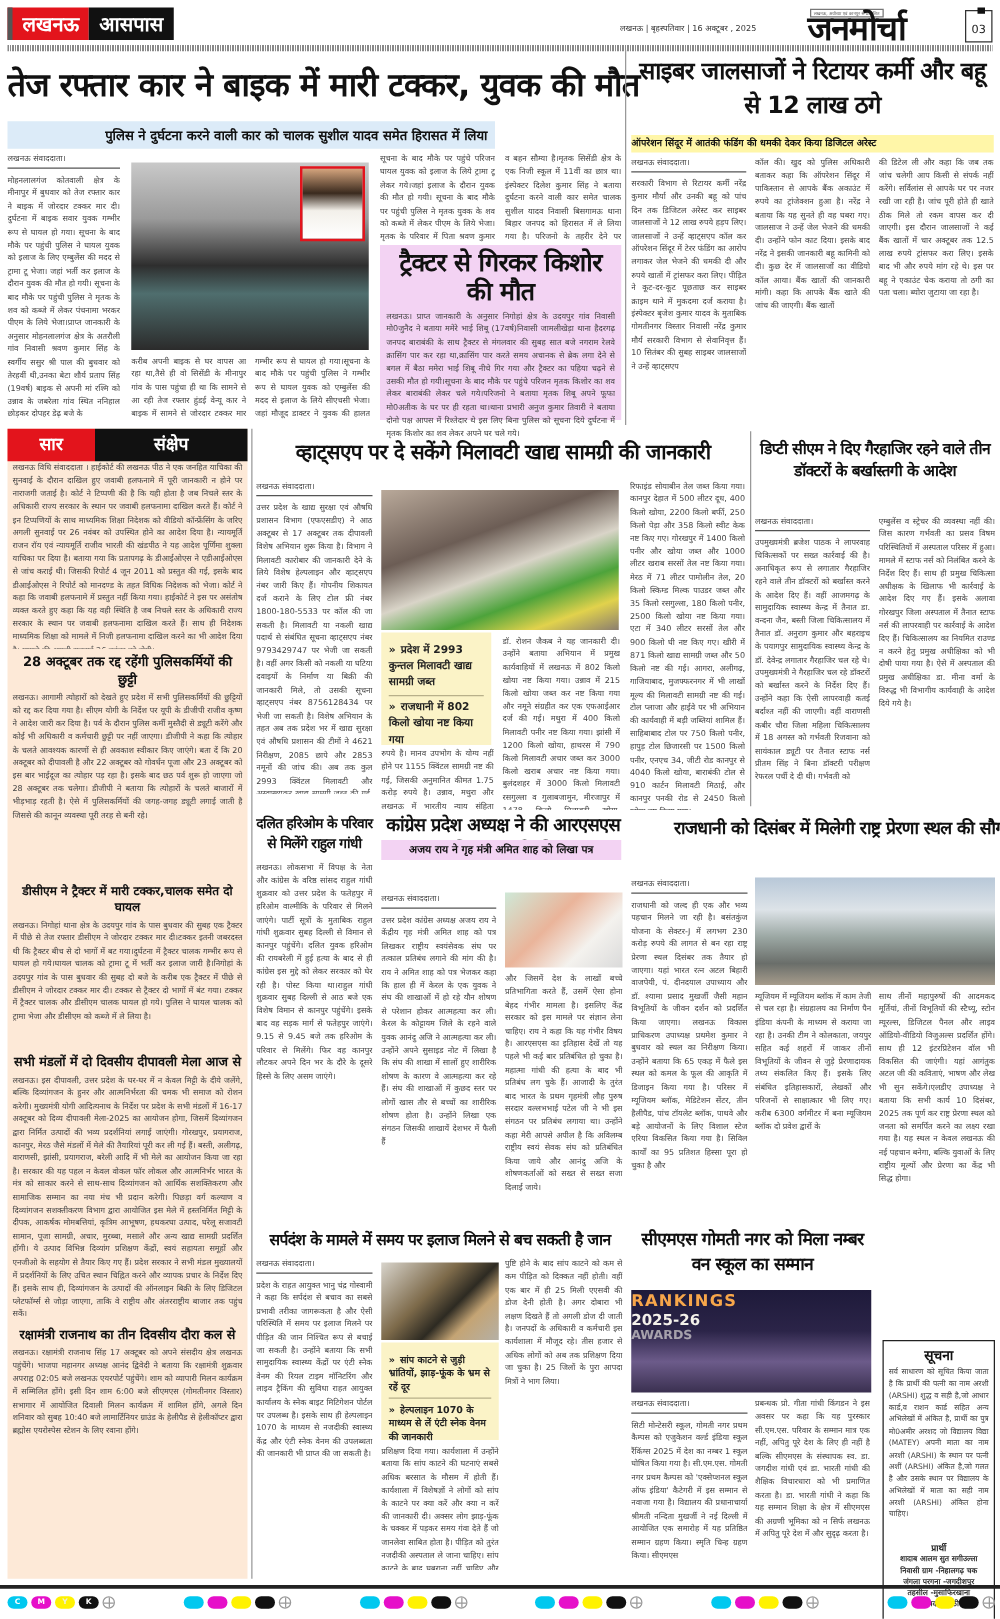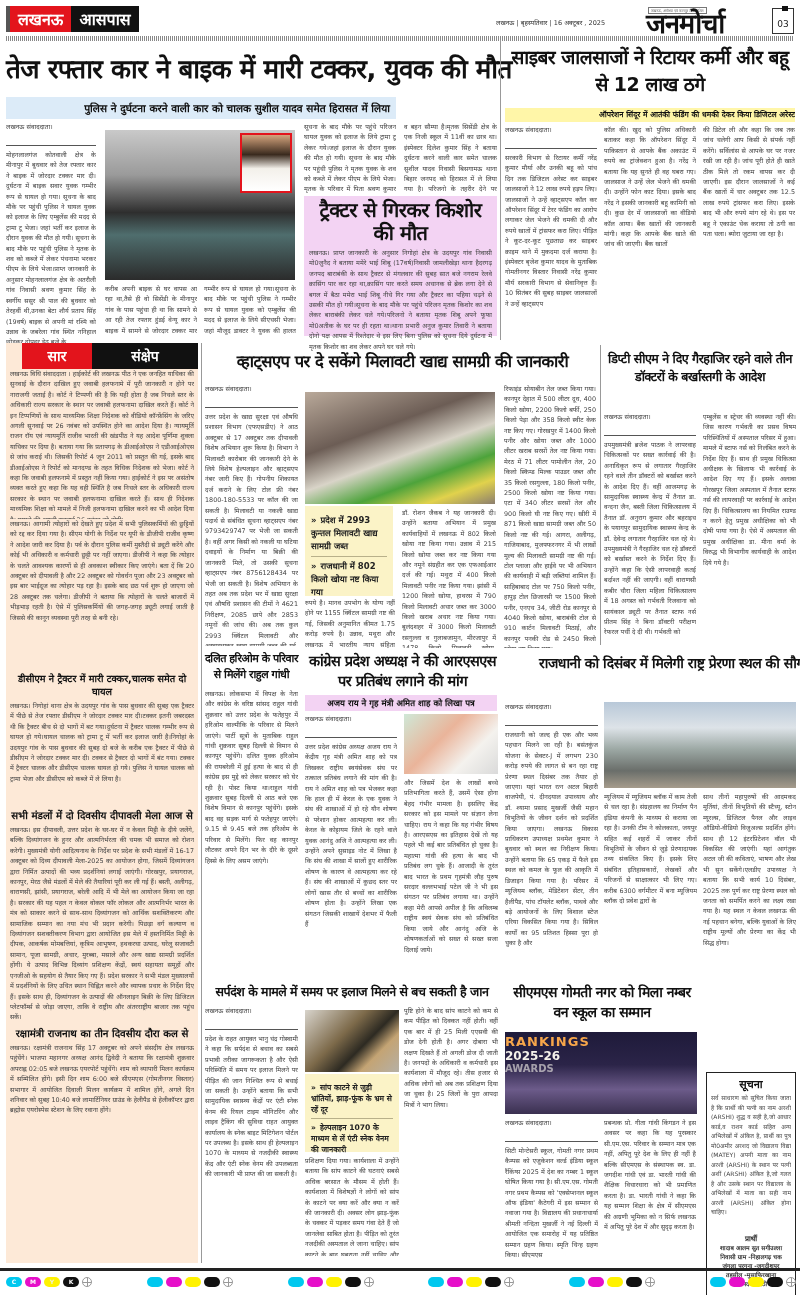--- a/index.html
+++ b/index.html
@@ -1,19 +1,19 @@
 <!DOCTYPE html>
 <html><head>
 <meta charset="utf-8">
 <style>
   * { box-sizing: border-box; margin: 0; padding: 0; }
   body { width: 800px; height: 1295px; background: #fff; font-family: "DejaVu Sans", sans-serif; color: #222; overflow: hidden; position: relative; }
   .abs { position: absolute; }
   .body-text { font-size: 6.4px; line-height: 10.4px; color: #444; text-align: justify; overflow: hidden; }
-  .byline { font-size: 6.5px; color: #444; border-bottom: 1px solid #555; padding-bottom: 14px; margin-bottom: 4px; }
+  .byline { font-size: 6.5px; color: #444; border-bottom: 1px solid #555; padding-bottom: 3px; margin-bottom: 4px; }
   .hl { font-family: "DejaVu Sans", sans-serif; font-weight: bold; color: #111; line-height: 1.15; text-align: center; letter-spacing: -0.5px; }
   .photo { background: linear-gradient(135deg,#6f6f6f 0%,#a7a7a7 35%,#3b3b3b 70%,#8a8a8a 100%); }
   .callout { background: #fbf3c7; padding: 5px 6px; }
   .callout-item { font-size: 8.5px; font-weight: bold; color: #222; line-height: 13px; padding: 3px 0; border-bottom: 1px solid #b8b08a; }
   .callout-item:last-child { border-bottom: none; }
   .callout-item .chev { font-weight: bold; margin-right: 4px; }
   .masthead-rule { height: 5px; background: repeating-linear-gradient(90deg,#888 0 1px,#fff 1px 2px); }
   .reg { display: flex; gap: 3px; align-items: center; }
   .dot { width: 16px; height: 10px; border-radius: 5px; font-size: 6px; color: #fff; text-align: center; line-height: 10px; font-weight: bold; }
   .crosshair { width: 10px; height: 10px; border-radius: 50%; border: 1px solid #999; position: relative; }
@@ -52,35 +52,36 @@
 <div class="abs body-text" style="left:204px;top:284px;width:92px;height:52px;">गम्भीर रूप से घायल हो गया।सूचना के बाद मौके पर पहुंची पुलिस ने गम्भीर रूप से घायल युवक को एम्बुलेंस की मदद से इलाज के लिये सीएचसी भेजा। जहां मौजूद डाक्टर ने युवक की हालत गम्भीर देख इलाज के लिये ट्रामा टू रेफर कर दिया।</div>
 <div class="abs body-text" style="left:304px;top:122px;width:92px;height:72px;">सूचना के बाद मौके पर पहुंचे परिजन घायल युवक को इलाज के लिये ट्रामा टू लेकर गये।जहां इलाज के दौरान युवक की मौत हो गयी। सूचना के बाद मौके पर पहुंची पुलिस ने मृतक युवक के शव को कब्जे में लेकर पीएम के लिये भेजा। मृतक के परिवार में पिता श्रवण कुमार सिंह व मां रश्मि समेत एक छोटा भाई निशांत</div>
 <div class="abs body-text" style="left:404px;top:122px;width:93px;height:72px;">व बहन सौम्या है।मृतक सिसेंडी क्षेत्र के एक निजी स्कूल में 11वीं का छात्र था।इंस्पेक्टर दिलेश कुमार सिंह ने बताया दुर्घटना करने वाली कार समेत चालक सुशील यादव निवासी बिसगामऊ थाना बिहार जनपद को हिरासत में ले लिया गया है। परिजनो के तहरीर देने पर मुकदमा दर्ज कर कार्यवाही की जायेगी।</div>
 
 <div class="abs" style="left:304px;top:196px;width:193px;height:140px;background:#f3d3f3;padding:3px 5px;">
   <div class="hl" style="font-size:20px;margin-bottom:3px;">ट्रैक्टर से गिरकर किशोर की मौत</div>
   <div class="body-text" style="height:110px;">लखनऊ। प्राप्त जानकारी के अनुसार निगोहां क्षेत्र के उदयपुर गांव निवासी मो0जुनैद ने बताया ममेरे भाई शिबू (17वर्ष)निवासी जामलीखेड़ा थाना हैदरगढ़ जनपद बाराबंकी के साथ ट्रैक्टर से मंगलवार की सुबह सात बजे नगराम रेलवे क्रासिंग पार कर रहा था,क्रासिंग पार करते समय अचानक से ब्रेक लगा देने से बगल में बैठा ममेरा भाई शिबू नीचे गिर गया और ट्रैक्टर का पहिया चढ़ने से उसकी मौत हो गयी।सूचना के बाद मौके पर पहुंचे परिजन मृतक किशोर का शव लेकर बाराबंकी लेकर चले गये।परिजनो ने बताया मृतक शिबू अपने फूफा मो0अतीक के घर पर ही रहता था।थाना प्रभारी अनुज कुमार तिवारी ने बताया दोनो पक्ष आपस में रिश्तेदार थे इस लिए बिना पुलिस को सूचना दिये दुर्घटना में मृतक किशोर का शव लेकर अपने घर चले गये।</div>
 </div>
 
 <div class="abs hl" style="left:505px;top:44px;width:290px;font-size:19px;line-height:27px;">साइबर जालसाजों ने रिटायर कर्मी और बहू से 12 लाख ठगे</div>
-<div class="abs" style="left:505px;top:108px;width:290px;height:14px;background:#fff6a8;font-size:7.6px;font-weight:bold;color:#111;text-align:right;line-height:14px;white-space:nowrap;overflow:hidden;">ऑपरेशन सिंदूर में आतंकी फंडिंग की धमकी देकर किया डिजिटल अरेस्ट</div>
+<div class="abs" style="left:505px;top:108px;width:290px;height:14px;background:#fff6a8;font-size:7.6px;font-weight:bold;color:#111;text-align:left;line-height:14px;white-space:nowrap;overflow:hidden;">ऑपरेशन सिंदूर में आतंकी फंडिंग की धमकी देकर किया डिजिटल अरेस्ट</div>
 <div class="abs" style="left:505px;top:125px;width:92px;">
   <div class="byline">लखनऊ संवाददाता।</div>
   <div class="body-text" style="height:198px;">सरकारी विभाग से रिटायर कर्मी नरेंद्र कुमार मौर्या और उनकी बहू को पांच दिन तक डिजिटल अरेस्ट कर साइबर जालसाजों ने 12 लाख रुपये हड़प लिए। जालसाजों ने उन्हें व्हाट्सएप कॉल कर ऑपरेशन सिंदूर में टेरर फंडिंग का आरोप लगाकर जेल भेजने की धमकी दी और रुपये खातों में ट्रांसफर करा लिए। पीड़ित ने कूट-दर-कूट पूछताछ कर साइबर क्राइम थाने में मुकदमा दर्ज कराया है। इंस्पेक्टर बृजेश कुमार यादव के मुताबिक गोमतीनगर विस्तार निवासी नरेंद्र कुमार मौर्य सरकारी विभाग से सेवानिवृत्त हैं। 10 सितंबर की सुबह साइबर जालसाजों ने उन्हें व्हाट्सएप</div>
 </div>
 <div class="abs body-text" style="left:604px;top:125px;width:92px;height:212px;">कॉल की। खुद को पुलिस अधिकारी बताकर कहा कि ऑपरेशन सिंदूर में पाकिस्तान से आपके बैंक अकाउंट में रुपये का ट्रांजेक्शन हुआ है। नरेंद्र ने बताया कि यह सुनते ही वह घबरा गए। जालसाज ने उन्हें जेल भेजने की धमकी दी। उन्होंने फोन काट दिया। इसके बाद नरेंद्र ने इसकी जानकारी बहू कामिनी को दी। कुछ देर में जालसाजों का वीडियो कॉल आया। बैंक खातों की जानकारी मांगी। कहा कि आपके बैंक खाते की जांच की जाएगी। बैंक खातों</div>
 <div class="abs body-text" style="left:703px;top:125px;width:92px;height:212px;">की डिटेल ली और कहा कि जब तक जांच चलेगी आप किसी से संपर्क नहीं करेंगे। सर्विलांस से आपके घर पर नजर रखी जा रही है। जांच पूरी होते ही खाते ठीक मिले तो रकम वापस कर दी जाएगी। इस दौरान जालसाजों ने कई बैंक खातों में चार अक्टूबर तक 12.5 लाख रुपये ट्रांसफर करा लिए। इसके बाद भी और रुपये मांग रहे थे। इस पर बहू ने एकाउंट चेक कराया तो ठगी का पता चला। ब्योरा जुटाया जा रहा है।</div>
 
 <div class="abs" style="left:6px;top:343px;width:192px;height:920px;background:#fde9d7;">
-  <div style="display:flex;height:26px;margin-left:16px;">
+  <div style="display:flex;height:26px;">
     <div style="background:#e3141c;color:#fff;font-weight:bold;font-size:14px;width:70px;text-align:center;line-height:26px;">सार</div>
     <div style="background:#111;color:#fff;font-weight:bold;font-size:14px;flex:1;text-align:center;line-height:26px;">संक्षेप</div>
   </div>
   <div style="padding:0 4px;">
     <div class="body-text" style="height:150px;">लखनऊ विधि संवाददाता । हाईकोर्ट की लखनऊ पीठ ने एक जनहित याचिका की सुनवाई के दौरान दाखिल हुए जवाबी हलफनामे में पूरी जानकारी न होने पर नाराजगी जताई है। कोर्ट ने टिप्पणी की है कि यही होता है जब निचले स्तर के अधिकारी राज्य सरकार के स्थान पर जवाबी हलफनामा दाखिल करते हैं। कोर्ट ने इन टिप्पणियों के साथ माध्यमिक शिक्षा निदेशक को वीडियो कॉन्फ्रेंसिंग के जरिए अगली सुनवाई पर 26 नवंबर को उपस्थित होने का आदेश दिया है। न्यायमूर्ति राजन रॉय एवं न्यायमूर्ति राजीव भारती की खंडपीठ ने यह आदेश पूर्णिमा शुक्ला याचिका पर दिया है। बताया गया कि प्रतापगढ़ के डीआईओएस ने एडीआईओएस से जांच कराई थी। जिसकी रिपोर्ट 4 जून 2011 को प्रस्तुत की गई, इसके बाद डीआईओएस ने रिपोर्ट को मानदण्ड के तहत विधिक निदेशक को भेजा। कोर्ट ने कहा कि जवाबी हलफनामे में प्रस्तुत नहीं किया गया। हाईकोर्ट ने इस पर असंतोष व्यक्त करते हुए कहा कि यह वही स्थिति है जब निचले स्तर के अधिकारी राज्य सरकार के स्थान पर जवाबी हलफनामा दाखिल करते हैं। साथ ही निदेशक माध्यमिक शिक्षा को मामले में निजी हलफनामा दाखिल करने का भी आदेश दिया है। मामले की अगली सुनवाई 26 नवंबर को होगी।</div>
+    <div class="brief-h" style="font-size:10.5px;">28 अक्टूबर तक रद्द रहेंगी पुलिसकर्मियों की छुट्टी</div>
     <div class="body-text" style="height:150px;">लखनऊ। आगामी त्योहारों को देखते हुए प्रदेश में सभी पुलिसकर्मियों की छुट्टियों को रद्द कर दिया गया है। सीएम योगी के निर्देश पर यूपी के डीजीपी राजीव कृष्ण ने आदेश जारी कर दिया है। पर्व के दौरान पुलिस कर्मी मुस्तैदी से ड्यूटी करेंगे और कोई भी अधिकारी व कर्मचारी छुट्टी पर नहीं जाएगा। डीजीपी ने कहा कि त्योहार के चलते आवश्यक कारणों से ही अवकाश स्वीकार किए जाएंगे। बता दें कि 20 अक्टूबर को दीपावली है और 22 अक्टूबर को गोवर्धन पूजा और 23 अक्टूबर को इस बार भाईदूज का त्योहार पड़ रहा है। इसके बाद छठ पर्व शुरू हो जाएगा जो 28 अक्टूबर तक चलेगा। डीजीपी ने बताया कि त्योहारों के चलते बाजारों में भीड़भाड़ रहती है। ऐसे में पुलिसकर्मियों की जगह-जगह ड्यूटी लगाई जाती है जिससे की कानून व्यवस्था पूरी तरह से बनी रहे।</div>
     <div class="brief-h" style="font-size:9.6px;">डीसीएम ने ट्रैक्टर में मारी टक्कर,चालक समेत दो घायल</div>
     <div class="body-text" style="height:104px;">लखनऊ। निगोहां थाना क्षेत्र के उदयपुर गांव के पास बुधवार की सुबह एक ट्रैक्टर में पीछे से तेज रफ्तार डीसीएम ने जोरदार टक्कर मार दी।टक्कर इतनी जबरदस्त थी कि ट्रैक्टर बीच से दो भागों में बट गया।दुर्घटना में ट्रैक्टर चालक गम्भीर रूप से घायल हो गये।घायल चालक को ट्रामा टू में भर्ती कर इलाज जारी है।निगोहां के उदयपुर गांव के पास बुधवार की सुबह दो बजे के करीब एक ट्रैक्टर में पीछे से डीसीएम ने जोरदार टक्कर मार दी। टक्कर से ट्रैक्टर दो भागों में बंट गया। टक्कर में ट्रैक्टर चालक और डीसीएम चालक घायल हो गये। पुलिस ने घायल चालक को ट्रामा भेजा और डीसीएम को कब्जे में ले लिया है।</div>
     <div class="brief-h" style="font-size:10.2px;">सभी मंडलों में दो दिवसीय दीपावली मेला आज से</div>
     <div class="body-text" style="height:198px;">लखनऊ। इस दीपावली, उत्तर प्रदेश के घर-घर में न केवल मिट्टी के दीये जलेंगे, बल्कि दिव्यांगजन के हुनर और आत्मनिर्भरता की चमक भी समाज को रोशन करेगी। मुख्यमंत्री योगी आदित्यनाथ के निर्देश पर प्रदेश के सभी मंडलों में 16-17 अक्टूबर को दिव्य दीपावली मेला-2025 का आयोजन होगा, जिसमें दिव्यांगजन द्वारा निर्मित उत्पादों की भव्य प्रदर्शनियां लगाई जाएंगी। गोरखपुर, प्रयागराज, कानपुर, मेरठ जैसे मंडलों में मेले की तैयारियां पूरी कर ली गई हैं। बस्ती, अलीगढ़, वाराणसी, झांसी, प्रयागराज, बरेली आदि में भी मेले का आयोजन किया जा रहा है। सरकार की यह पहल न केवल वोकल फॉर लोकल और आत्मनिर्भर भारत के मंत्र को साकार करने से साथ-साथ दिव्यांगजन को आर्थिक सशक्तिकरण और सामाजिक सम्मान का नया मंच भी प्रदान करेगी। पिछड़ा वर्ग कल्याण व दिव्यांगजन सशक्तीकरण विभाग द्वारा आयोजित इस मेले में हस्तनिर्मित मिट्टी के दीपक, आकर्षक मोमबत्तियां, कृत्रिम आभूषण, हथकरघा उत्पाद, घरेलू सजावटी सामान, पूजा सामग्री, अचार, मुरब्बा, मसाले और अन्य खाद्य सामग्री प्रदर्शित होंगी। ये उत्पाद विभिन्न दिव्यांग प्रशिक्षण केंद्रों, स्वयं सहायता समूहों और एनजीओ के सहयोग से तैयार किए गए हैं। प्रदेश सरकार ने सभी मंडल मुख्यालयों में प्रदर्शनियों के लिए उचित स्थान चिह्नित करने और व्यापक प्रचार के निर्देश दिए हैं। इसके साथ ही, दिव्यांगजन के उत्पादों की ऑनलाइन बिक्री के लिए डिजिटल प्लेटफॉर्म्स से जोड़ा जाएगा, ताकि वे राष्ट्रीय और अंतरराष्ट्रीय बाजार तक पहुंच सकें।</div>
     <div class="brief-h" style="font-size:10.2px;">रक्षामंत्री राजनाथ का तीन दिवसीय दौरा कल से</div>
     <div class="body-text" style="height:94px;">लखनऊ। रक्षामंत्री राजनाथ सिंह 17 अक्टूबर को अपने संसदीय क्षेत्र लखनऊ पहुंचेंगे। भाजपा महानगर अध्यक्ष आनंद द्विवेदी ने बताया कि रक्षामंत्री शुक्रवार अपराह्न 02:05 बजे लखनऊ एयरपोर्ट पहुंचेंगे। शाम को व्यापारी मिलन कार्यक्रम में सम्मिलित होंगे। इसी दिन शाम 6:00 बजे सीएमएस (गोमतीनगर विस्तार) सभागार में आयोजित दिवाली मिलन कार्यक्रम में शामिल होंगे, अगले दिन शनिवार को सुबह 10:40 बजे लामार्टिनियर ग्राउंड के हेलीपैड से हेलीकॉप्टर द्वारा ब्रह्मोस एयरोस्पेस स्टेशन के लिए रवाना होंगे।</div>
   </div>
 </div>
 
@@ -102,21 +103,21 @@
 <div class="abs" style="left:604px;top:412px;width:92px;">
   <div class="byline">लखनऊ संवाददाता।</div>
   <div class="body-text" style="height:220px;">उपमुख्यमंत्री ब्रजेश पाठक ने लापरवाह चिकित्सकों पर सख्त कार्रवाई की है। अनाधिकृत रूप से लगातार गैरहाजिर रहने वाले तीन डॉक्टरों को बर्खास्त करने के आदेश दिए हैं। वहीं आजमगढ़ के सामुदायिक स्वास्थ्य केन्द्र में तैनात डा. वन्दना जैन, बस्ती जिला चिकित्सालय में तैनात डॉ. अनुराग कुमार और बहराइच के पयागपुर सामुदायिक स्वास्थ्य केन्द्र के डॉ. देवेन्द्र लगातार गैरहाजिर चल रहे थे। उपमुख्यमंत्री ने गैरहाजिर चल रहे डॉक्टरों को बर्खास्त करने के निर्देश दिए हैं। उन्होंने कहा कि ऐसी लापरवाही कतई बर्दाश्त नहीं की जाएगी। वहीं वाराणसी कबीर चौरा जिला महिला चिकित्सालय में 18 अगस्त को गर्भवती रिजवाना को सायंकाल ड्यूटी पर तैनात स्टाफ नर्स प्रीतम सिंह ने बिना डॉक्टरी परीक्षण रेफरल पर्ची दे दी थी। गर्भवती को</div>
 </div>
 <div class="abs body-text" style="left:703px;top:412px;width:93px;height:236px;">एम्बुलेंस व स्ट्रेचर की व्यवस्था नहीं की। जिस कारण गर्भवती का प्रसव विषम परिस्थितियों में अस्पताल परिसर में हुआ। मामले में स्टाफ नर्स को निलंबित करने के निर्देश दिए हैं। साथ ही प्रमुख चिकित्सा अधीक्षक के खिलाफ भी कार्रवाई के आदेश दिए गए हैं। इसके अलावा गोरखपुर जिला अस्पताल में तैनात स्टाफ नर्स की लापरवाही पर कार्रवाई के आदेश दिए हैं। चिकित्सालय का नियमित राउण्ड न करने हेतु प्रमुख अधीक्षिका को भी दोषी पाया गया है। ऐसे में अस्पताल की प्रमुख अधीक्षिका डा. मीना वर्मा के विरुद्ध भी विभागीय कार्यवाही के आदेश दिये गये है।</div>
 
 <div class="abs hl" style="left:205px;top:651px;width:93px;font-size:11px;line-height:16px;">दलित हरिओम के परिवार से मिलेंगे राहुल गांधी</div>
 <div class="abs body-text" style="left:205px;top:689px;width:93px;height:290px;">लखनऊ। लोकसभा में विपक्ष के नेता और कांग्रेस के वरिष्ठ सांसद राहुल गांधी शुक्रवार को उत्तर प्रदेश के फतेहपुर में हरिओम वाल्मीकि के परिवार से मिलने जाएंगे। पार्टी सूत्रों के मुताबिक राहुल गांधी शुक्रवार सुबह दिल्ली से विमान से कानपुर पहुंचेंगे। दलित युवक हरिओम की रायबरेली में हुई हत्या के बाद से ही कांग्रेस इस मुद्दे को लेकर सरकार को घेर रही है। पोस्ट किया था।राहुल गांधी शुक्रवार सुबह दिल्ली से आठ बजे एक विशेष विमान से कानपुर पहुंचेंगे। इसके बाद वह सड़क मार्ग से फतेहपुर जाएंगे। 9.15 से 9.45 बजे तक हरिओम के परिवार से मिलेंगे। फिर वह कानपुर लौटकर अपने दिन भर के दौरे के दूसरे हिस्से के लिए असम जाएंगे।</div>
 
 <div class="abs hl" style="left:305px;top:651px;width:195px;font-size:14.5px;line-height:20px;">कांग्रेस प्रदेश अध्यक्ष ने की आरएसएस पर प्रतिबंध लगाने की मांग</div>
-<div class="abs" style="left:305px;top:695px;width:192px;height:16px;background:#f3d3f3;font-size:8.5px;font-weight:bold;color:#111;text-align:center;line-height:16px;white-space:nowrap;">अजय राय ने गृह मंत्री अमित शाह को लिखा पत्र</div>
+<div class="abs" style="left:305px;top:672px;width:192px;height:16px;background:#f3d3f3;font-size:8.5px;font-weight:bold;color:#111;text-align:center;line-height:16px;white-space:nowrap;">अजय राय ने गृह मंत्री अमित शाह को लिखा पत्र</div>
 <div class="abs" style="left:305px;top:714px;width:92px;">
   <div class="byline">लखनऊ संवाददाता।</div>
   <div class="body-text" style="height:250px;">उत्तर प्रदेश कांग्रेस अध्यक्ष अजय राय ने केंद्रीय गृह मंत्री अमित शाह को पत्र लिखकर राष्ट्रीय स्वयंसेवक संघ पर तत्काल प्रतिबंध लगाने की मांग की है। राय ने अमित शाह को पत्र भेजकर कहा कि हाल ही में केरल के एक युवक ने संघ की शाखाओं में हो रहे यौन शोषण से परेशान होकर आत्महत्या कर ली। केरल के कोट्टायम जिले के रहने वाले युवक आनंदु अजि ने आत्महत्या कर ली। उन्होंने अपने सुसाइड नोट में लिखा है कि संघ की शाखा में सालों हुए शारीरिक शोषण के कारण वे आत्महत्या कर रहे हैं। संघ की शाखाओं में कुछद स्तर पर लोगों खास तौर से बच्चों का शारीरिक शोषण होता है। उन्होंने लिखा एक संगठन जिसकी शाखायें देशभर में फैली हैं</div>
 </div>
 <div class="abs photo" style="left:404px;top:714px;width:94px;height:60px;background:linear-gradient(135deg,#cfe8d7 0%,#eab49a 40%,#f4f2ee 70%,#dadada 100%);"></div>
 <div class="abs body-text" style="left:404px;top:778px;width:94px;height:200px;">और जिसमें देश के लाखों बच्चे प्रतिभागिता करते हैं, उसमें ऐसा होना बेहद गंभीर मामला है। इसलिए केंद्र सरकार को इस मामले पर संज्ञान लेना चाहिए। राय ने कहा कि यह गंभीर विषय है। आरएसएस का इतिहास देखें तो यह पहले भी कई बार प्रतिबंधित हो चुका है। महात्मा गांधी की हत्या के बाद भी प्रतिबंध लग चुके हैं। आजादी के तुरंत बाद भारत के प्रथम गृहमंत्री लौह पुरुष सरदार वल्लभभाई पटेल जी ने भी इस संगठन पर प्रतिबंध लगाया था। उन्होंने कहा मेरी आपसे अपील है कि अविलम्ब राष्ट्रीय स्वयं सेवक संघ को प्रतिबंधित किया जाये और आनंदु अजि के शोषणकर्ताओं को सख्त से सख्त सजा दिलाई जाये।</div>
 
 <div class="abs hl" style="left:531px;top:651px;width:292px;font-size:14px;line-height:24px;">राजधानी को दिसंबर में मिलेगी राष्ट्र प्रेरणा स्थल की सौगात</div>
 <div class="abs" style="left:505px;top:702px;width:93px;">
   <div class="byline">लखनऊ संवाददाता।</div>

